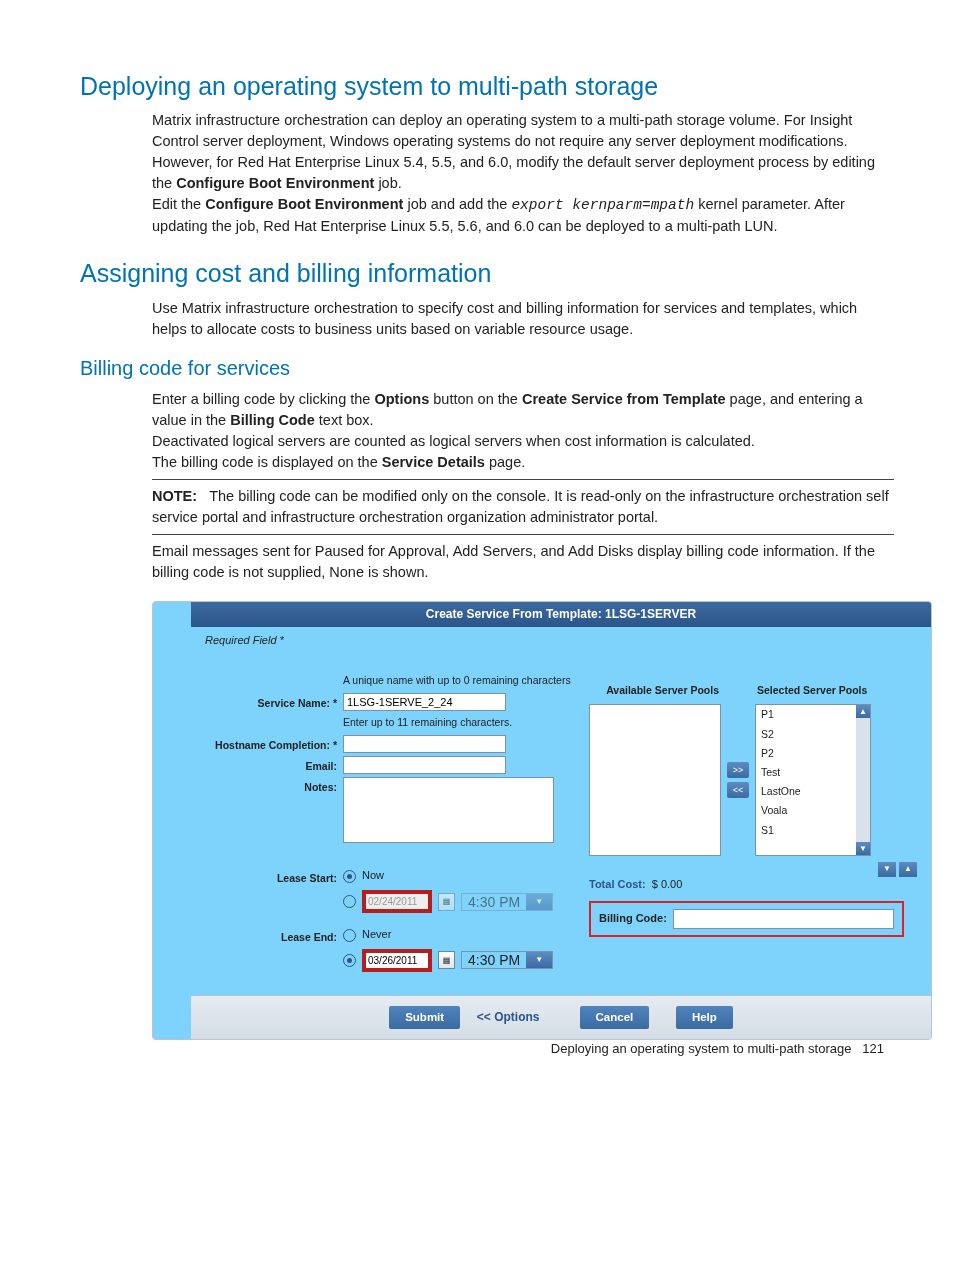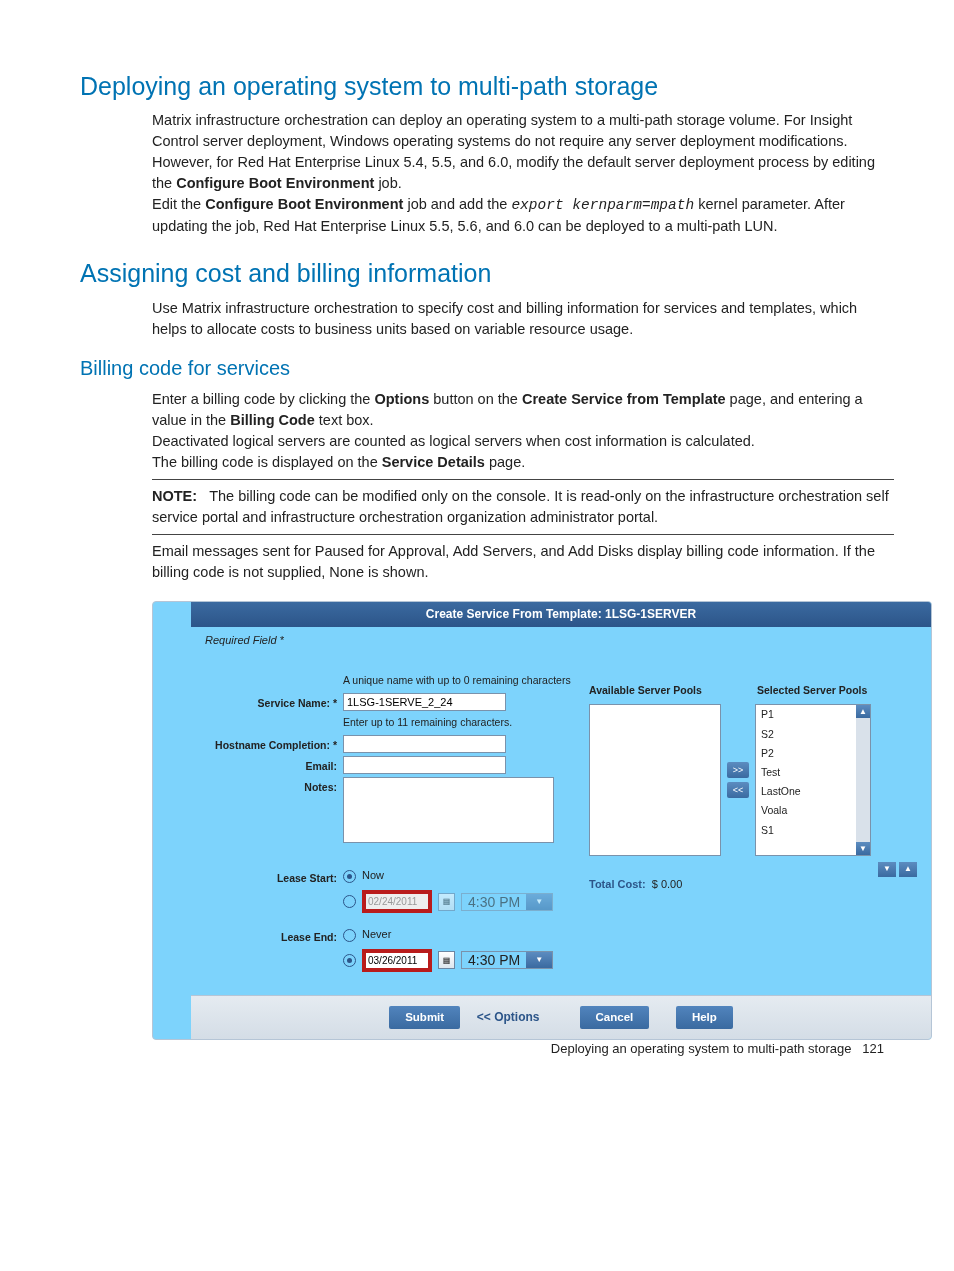--- a/index.html
+++ b/index.html
@@ -91,21 +91,21 @@
   .time-dd .arrow { width:14px; background: linear-gradient(#5c8cc0,#3a6aa0); color:#fff; display:flex; align-items:center; justify-content:center; font-size:8px;}
   .pool-wrap { display: flex; gap: 6px; margin-top: 6px; }
   .pool-box { border:1px solid #7a92ab; background:#fff; height:150px; width:130px; overflow:hidden; position:relative; font-size:10.5px;}
   .pool-box.selected { width: 114px; }
   .pool-box .scroll { position:absolute; right:0; top:0; bottom:0; width:14px; background:#cfd9e4; display:flex; flex-direction:column; }
   .pool-box .scroll .up,.pool-box .scroll .dn{height:13px;background:linear-gradient(#5c8cc0,#3a6aa0);color:#fff;font-size:8px;display:flex;align-items:center;justify-content:center;}
   .pool-box .scroll .track{flex:1;background:#d9e1ea;}
   .pool-item { padding: 2px 5px; }
   .move-btns { display:flex; flex-direction:column; gap:4px; justify-content:center; }
   .move-btn { width:22px; height:16px; background:linear-gradient(#5c8cc0,#3a6aa0); color:#fff; border-radius:2px; font-size:9px; display:flex; align-items:center; justify-content:center;}
-  .small-header { font-weight:bold; font-size:10.5px; }
+  .small-header { font-weight:bold; font-size:10.5px;text-align:right; }
   .tn-wrap { text-align:right; margin-top:4px;}
   .tn-btn { width:18px;height:15px; background:linear-gradient(#5c8cc0,#3a6aa0); display:inline-flex; align-items:center; justify-content:center; color:#fff; font-size:8px;}
   .tc-row { margin-top:0; }
   .tc-label { font-weight:bold; color:#2c5589; }
   .billing-cell {
     border: 2px solid #d22; padding: 6px 8px; display:flex; align-items:center; gap:6px; margin-top:8px;
     width: 295px;
   }
   .billing-input { flex:1; height:16px; border:1px solid #7a92ab; }
   .shot-footer {
@@ -257,20 +257,24 @@
             </div>
         </div>
       </div>
       <div class="tn-wrap">
         <span class="tn-btn">▼</span>
         <span class="tn-btn">▲</span>
       </div>
       <div class="tc-row">
         <span class="tc-label">Total Cost:</span>&nbsp;&nbsp;<span>$ 0.00</span>
       </div>
+      <div class="billing-cell">
+        <span style="font-weight:bold;">Billing Code:</span>
+        <input class="billing-input" style="">
+      </div>
     </div>
   </div>
   <div class="shot-footer">
     <div>
       <span class="sf-btn">Submit</span>
       &nbsp;&nbsp;&nbsp;
       <span class="sf-link">&lt;&lt; Options</span>
     </div>
     <div>
       <span class="sf-btn">Cancel</span>

